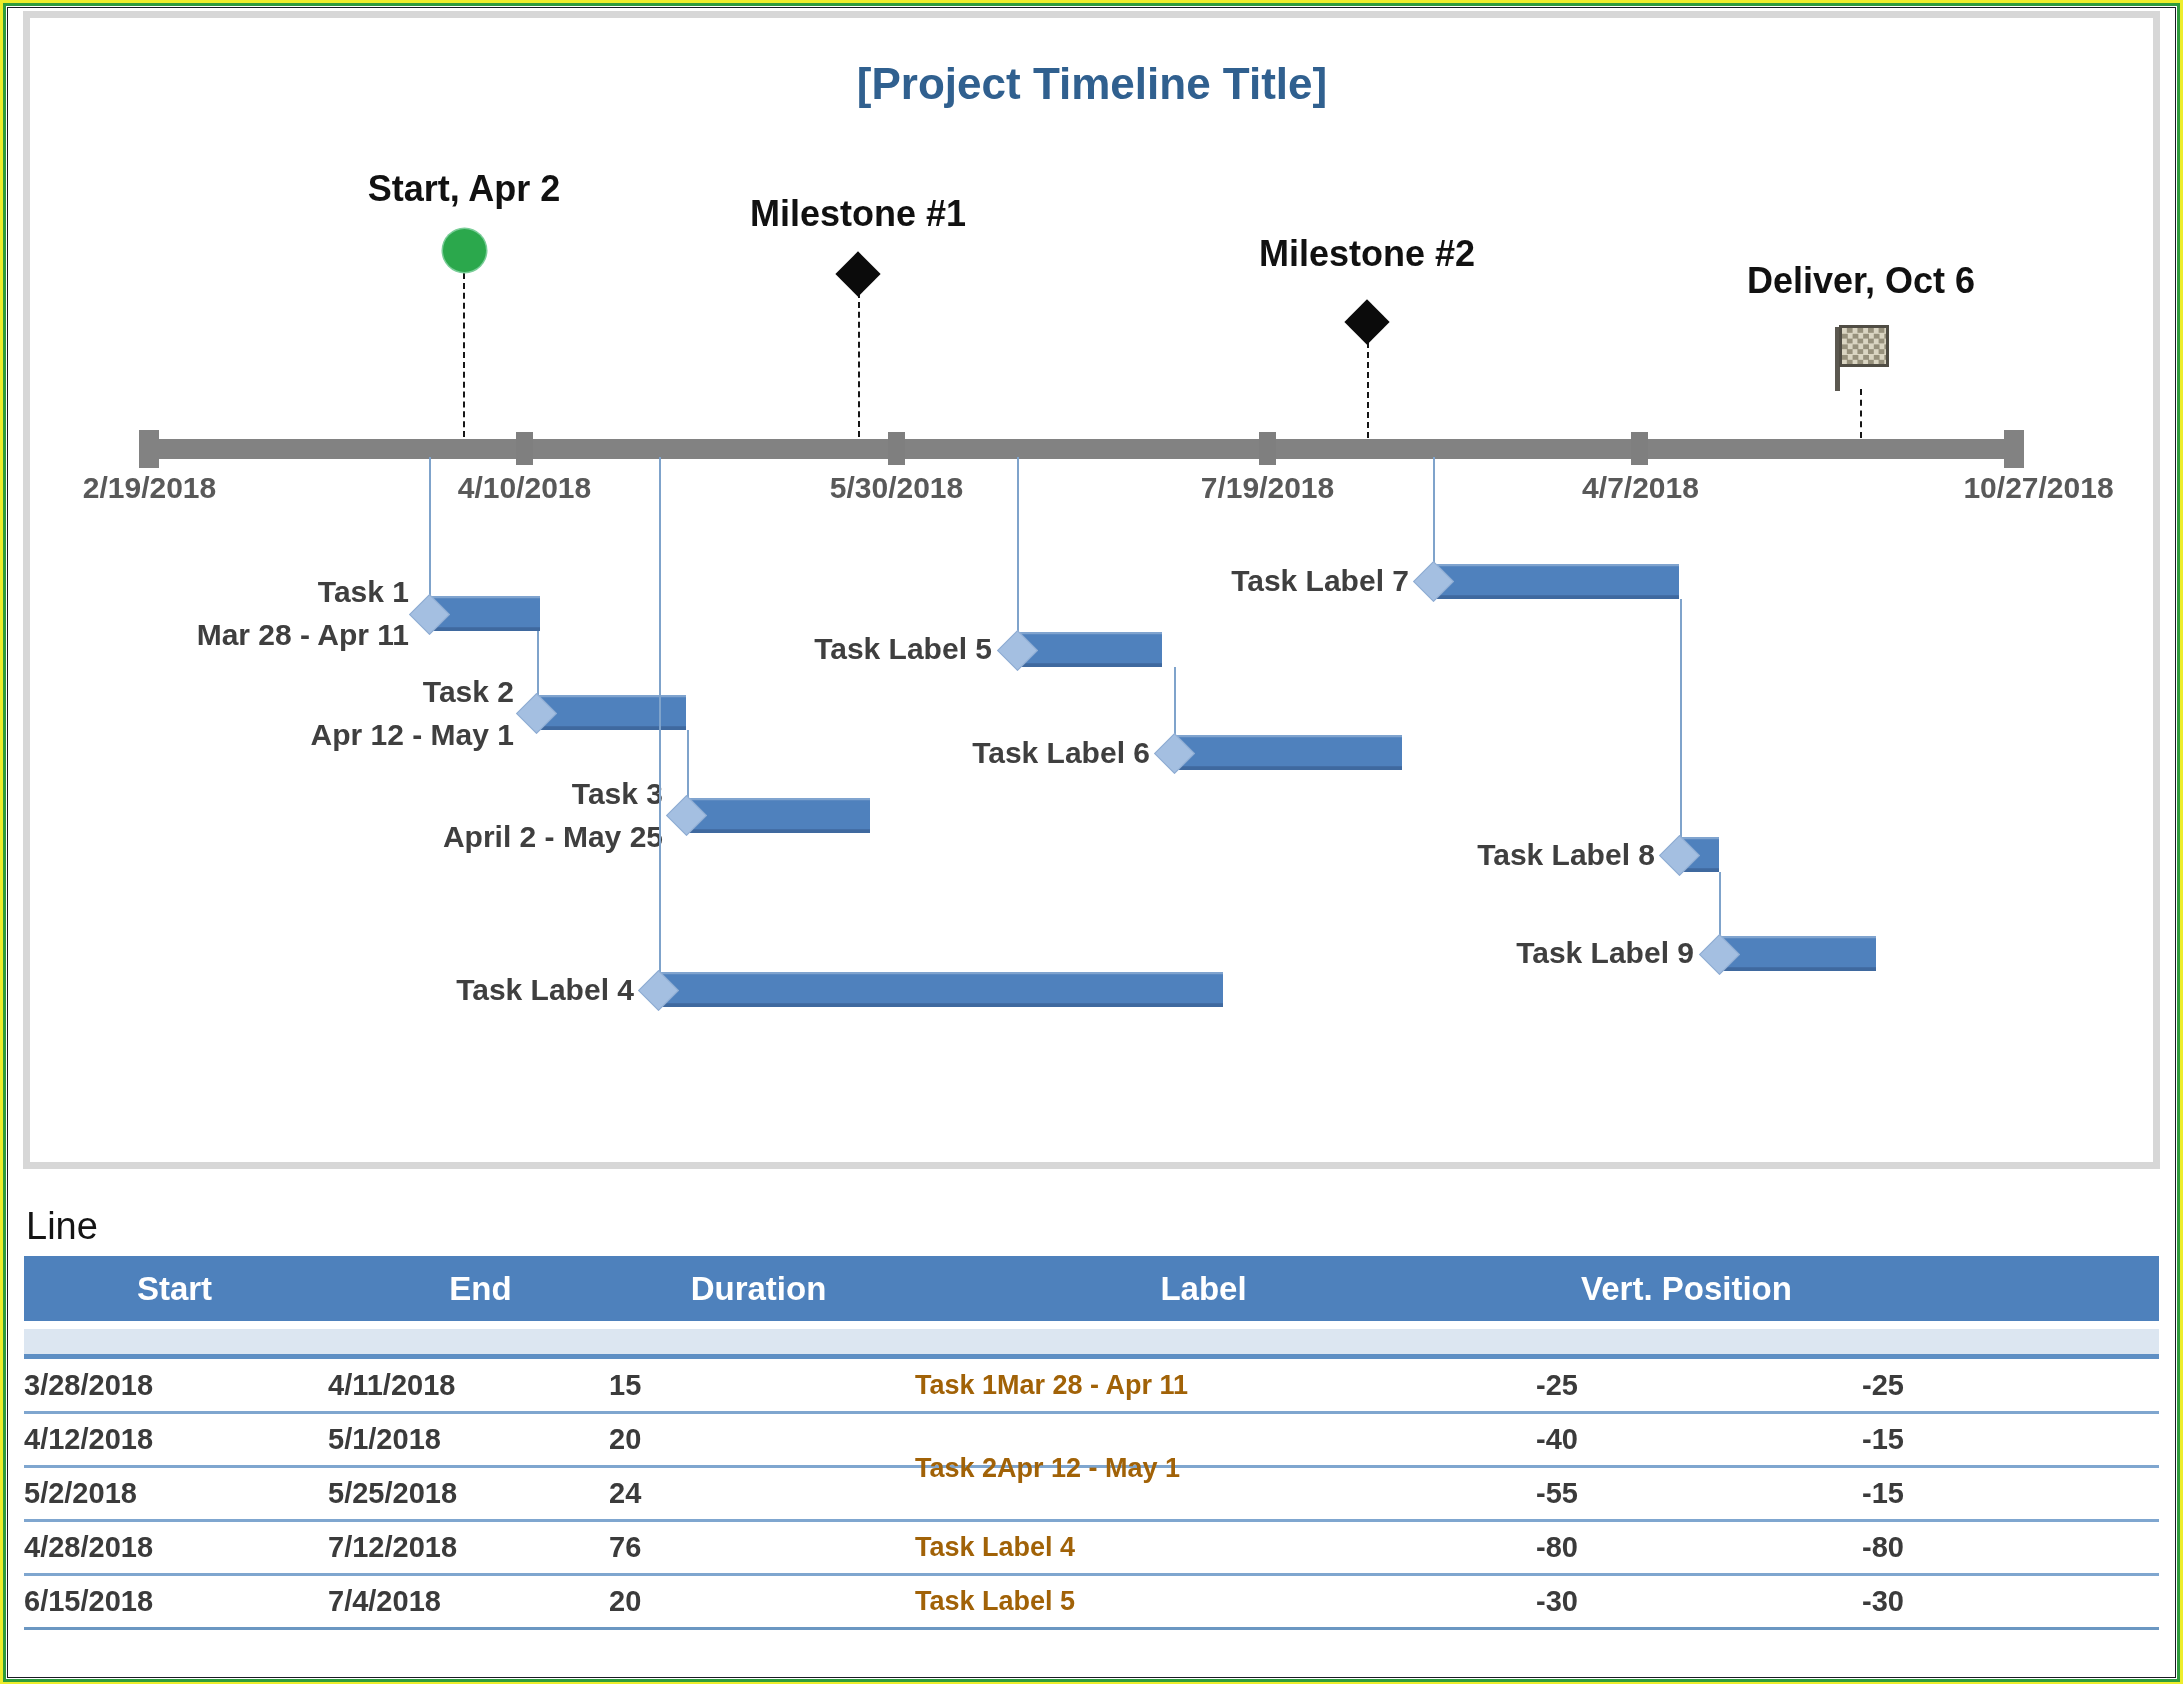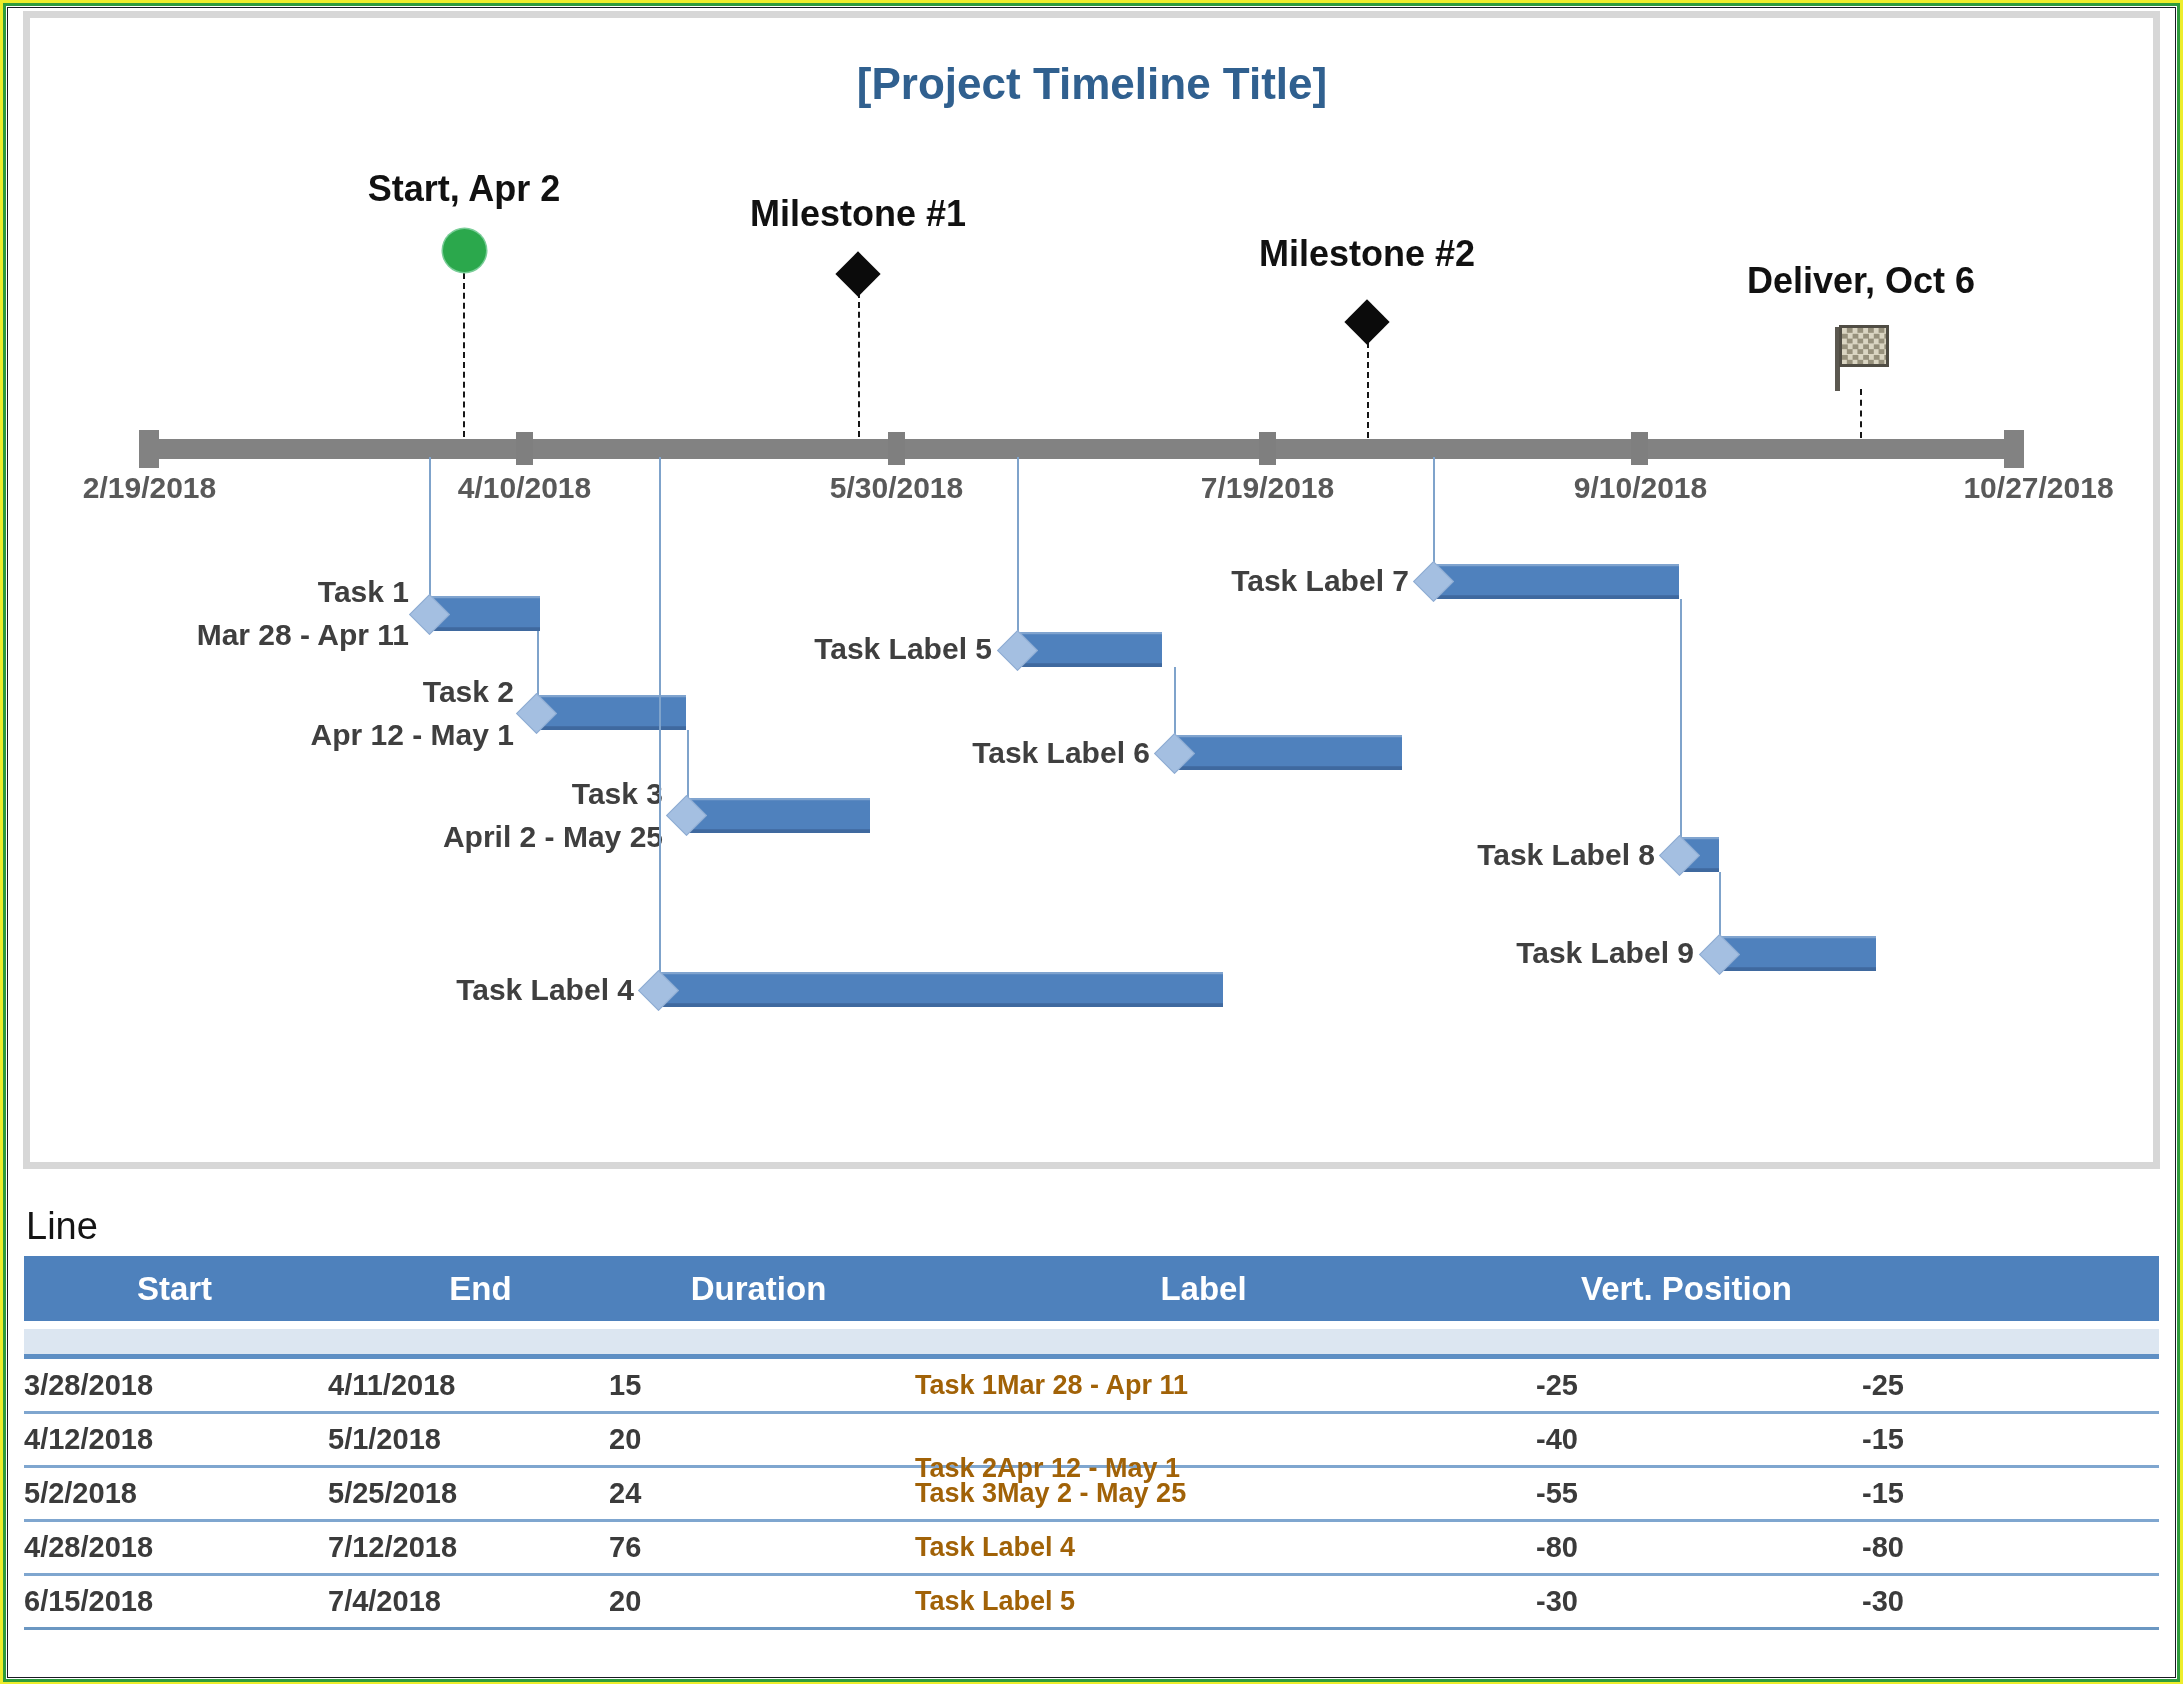--- a/index.html
+++ b/index.html
@@ -57,21 +57,21 @@
       <div class="axis-cap abs" style="left: 139px; top: 430px; width: 20px; height: 38px;"></div>
       <div class="axis-cap abs" style="left: 2004px; top: 430px; width: 20px; height: 38px;"></div>
       <div class="axis-tick abs" style="left: 516px; top: 432px; width: 16.7px; height: 33px;"></div>
       <div class="axis-tick abs" style="left: 888px; top: 432px; width: 16.7px; height: 33px;"></div>
       <div class="axis-tick abs" style="left: 1259px; top: 432px; width: 16.7px; height: 33px;"></div>
       <div class="axis-tick abs" style="left: 1631px; top: 432px; width: 16.7px; height: 33px;"></div>
       <div class="date-label abs" style="left: -10px; top: 471px;">2/19/2018</div>
       <div class="date-label abs" style="left: 365px; top: 471px;">4/10/2018</div>
       <div class="date-label abs" style="left: 737px; top: 471px;">5/30/2018</div>
       <div class="date-label abs" style="left: 1108px; top: 471px;">7/19/2018</div>
-      <div class="date-label abs" style="left: 1481px; top: 471px;">9/10/2018</div>
+      <div class="date-label abs" style="left: 1481px; top: 471px;">4/7/2018</div>
       <div class="date-label abs" style="left: 1879px; top: 471px;">10/27/2018</div>
       <div class="ms-dash abs" style="left: 463px; top: 273px; height: 164px;"></div>
       <div class="ms-label abs" style="left: 221px; top: 169px;">Start, Apr 2</div>
       <div class="ms-circle abs" style="left: 443px; top: 229px;"></div>
       <div class="ms-dash abs" style="left: 858px; top: 292px; height: 145px;"></div>
       <div class="ms-label abs" style="left: 615px; top: 194px;">Milestone #1</div>
       <div class="ms-diamond abs" style="left: 842px; top: 258px;"></div>
       <div class="ms-dash abs" style="left: 1367px; top: 342px; height: 96px;"></div>
       <div class="ms-label abs" style="left: 1124px; top: 234px;">Milestone #2</div>
       <div class="ms-diamond abs" style="left: 1351px; top: 306px;"></div>
@@ -167,21 +167,20 @@
         <div class="td-cell" style="left: 304px; width: 305px;">5/1/2018</div>
         <div class="td-cell" style="left: 585px; width: 299px;">20</div>
         <div class="td-cell label" style="left: 891px; width: 608px; text-align: left; margin-top: 29px;">Task 2Apr 12 - May 1</div>
         <div class="td-cell" style="left: 1512px; width: 301px;">-40</div>
         <div class="td-cell" style="left: 1838px; width: 297px;">-15</div>
       </div>
       <div class="t-row" style="left: 24px; top: 1468px; position: absolute;">
         <div class="td-cell" style="left: 0px; width: 301px;">5/2/2018</div>
         <div class="td-cell" style="left: 304px; width: 305px;">5/25/2018</div>
         <div class="td-cell" style="left: 585px; width: 299px;">24</div>
-        <div class="td-cell label" style="left: 891px; width: 608px; text-align: left;">Task 3May 2 - May 25</div>
         <div class="td-cell" style="left: 1512px; width: 301px;">-55</div>
         <div class="td-cell" style="left: 1838px; width: 297px;">-15</div>
       </div>
       <div class="t-row" style="left: 24px; top: 1522px; position: absolute;">
         <div class="td-cell" style="left: 0px; width: 301px;">4/28/2018</div>
         <div class="td-cell" style="left: 304px; width: 305px;">7/12/2018</div>
         <div class="td-cell" style="left: 585px; width: 299px;">76</div>
         <div class="td-cell label" style="left: 891px; width: 608px; text-align: left;">Task Label 4</div>
         <div class="td-cell" style="left: 1512px; width: 301px;">-80</div>
         <div class="td-cell" style="left: 1838px; width: 297px;">-80</div>

